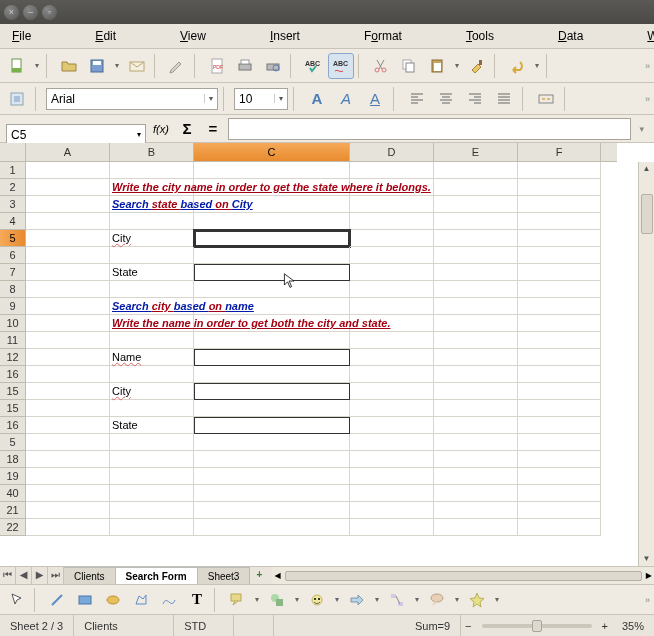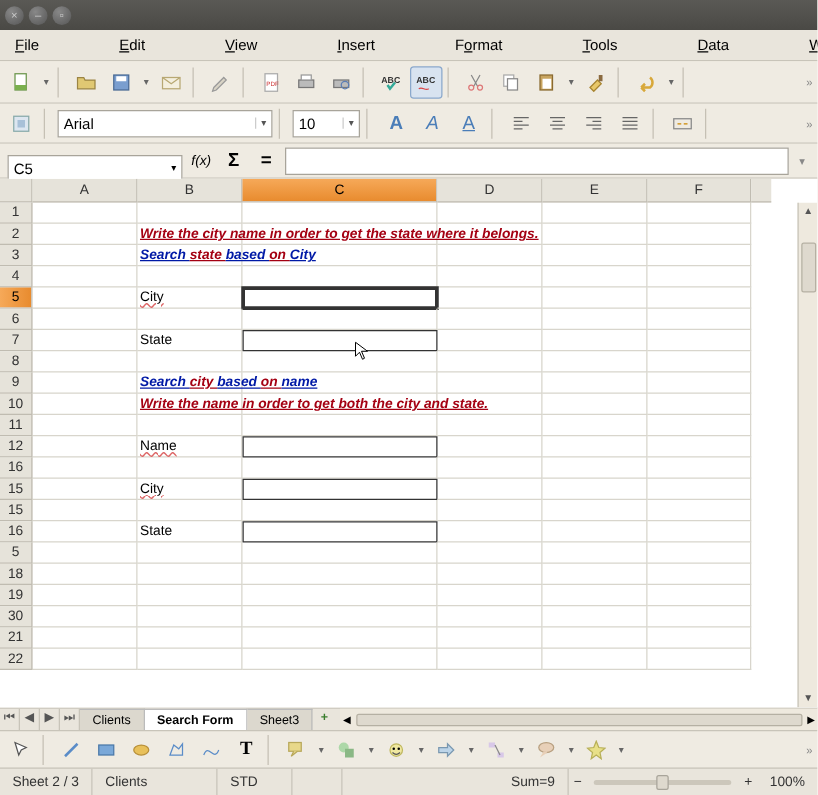--- a/index.html
+++ b/index.html
@@ -302,21 +302,21 @@
         <div class="rowhead">10</div>
         <div class="rowhead">11</div>
         <div class="rowhead">12</div>
         <div class="rowhead">16</div>
         <div class="rowhead">15</div>
         <div class="rowhead">15</div>
         <div class="rowhead">16</div>
         <div class="rowhead">5</div>
         <div class="rowhead">18</div>
         <div class="rowhead">19</div>
-        <div class="rowhead">30</div>
+        <div class="rowhead">40</div>
         <div class="rowhead">21</div>
         <div class="rowhead">22</div>
       </div>
     <div class="cells" id="cells" style="flex:1">
         <div class="gridrow">
           <div class="cell" style="width: 84px;"></div>
           <div class="cell" style="width: 84px;"></div>
           <div class="cell" style="width: 156px;"></div>
           <div class="cell" style="width: 84px;"></div>
           <div class="cell" style="width: 84px;"></div>
@@ -613,20 +613,20 @@
   <div class="seg" style="width:100px">Clients</div>
   <div class="seg" style="width:60px">STD</div>
   <div class="seg" style="width:40px"></div>
   <div class="seg" style="flex:1;justify-content:flex-end">Sum=9</div>
   <div class="seg" style="border:none;padding:0 4px">−</div>
   <div class="zoomslider">
       <span style="position:absolute;left:50%;top:-3px;width:1px;height:10px;background:#888"></span>
       <div class="knob"></div>
     </div>
   <div style="padding:0 4px">+</div>
-  <div class="seg" style="border:none">100%</div>
+  <div class="seg" style="border:none">35%</div>
 </div>
 
 <div class="cursor">
   <svg width="16" height="20" viewBox="0 0 16 20">
       <path d="M1 1l0 14 4-4 3 7 2-1-3-7 6 0z" fill="#fff" stroke="#000"></path>
     </svg>
 </div>
 
 </body></html>

